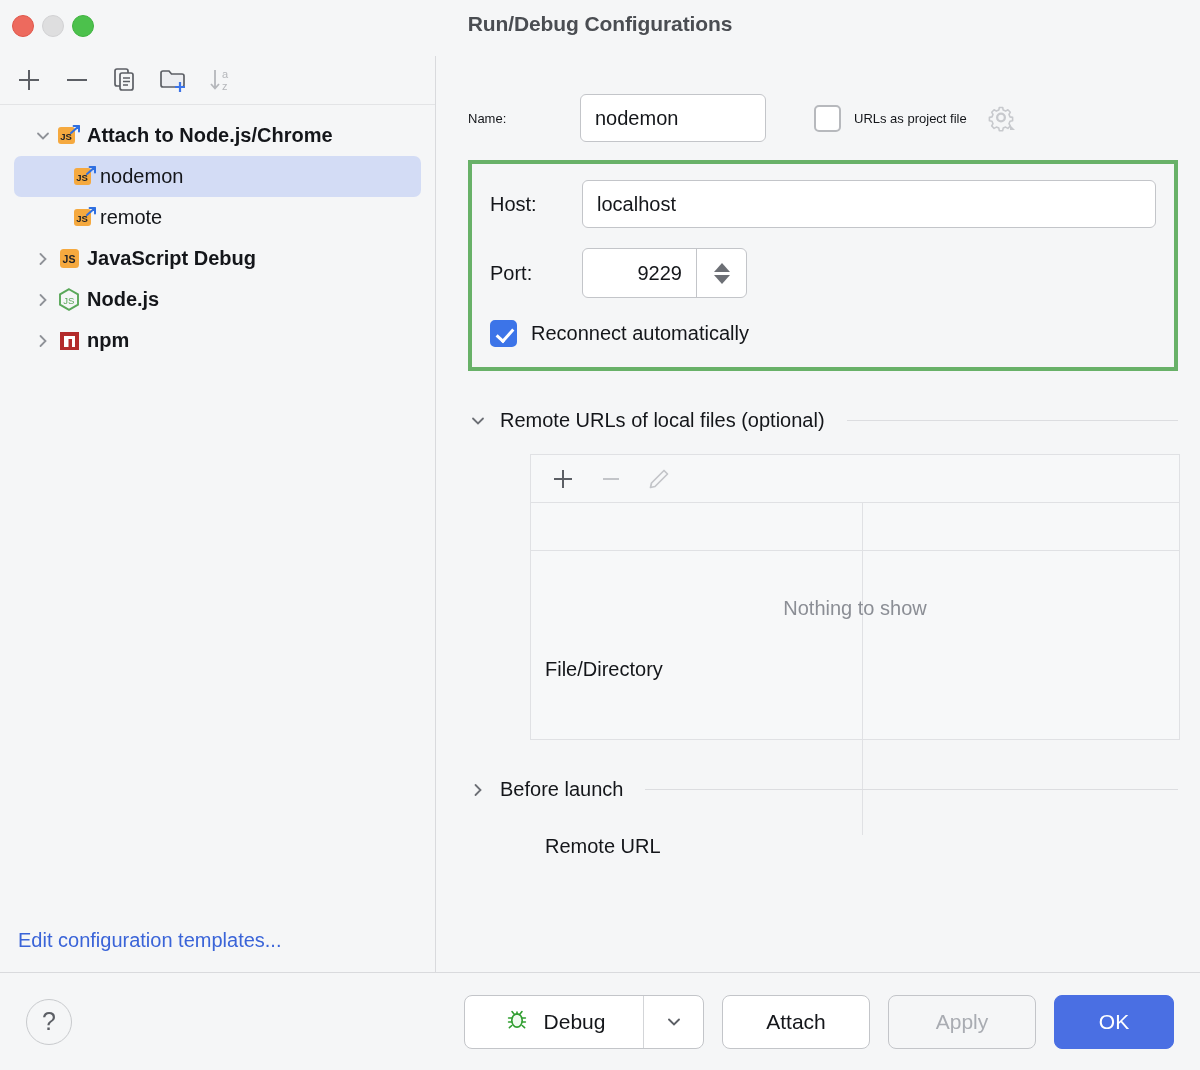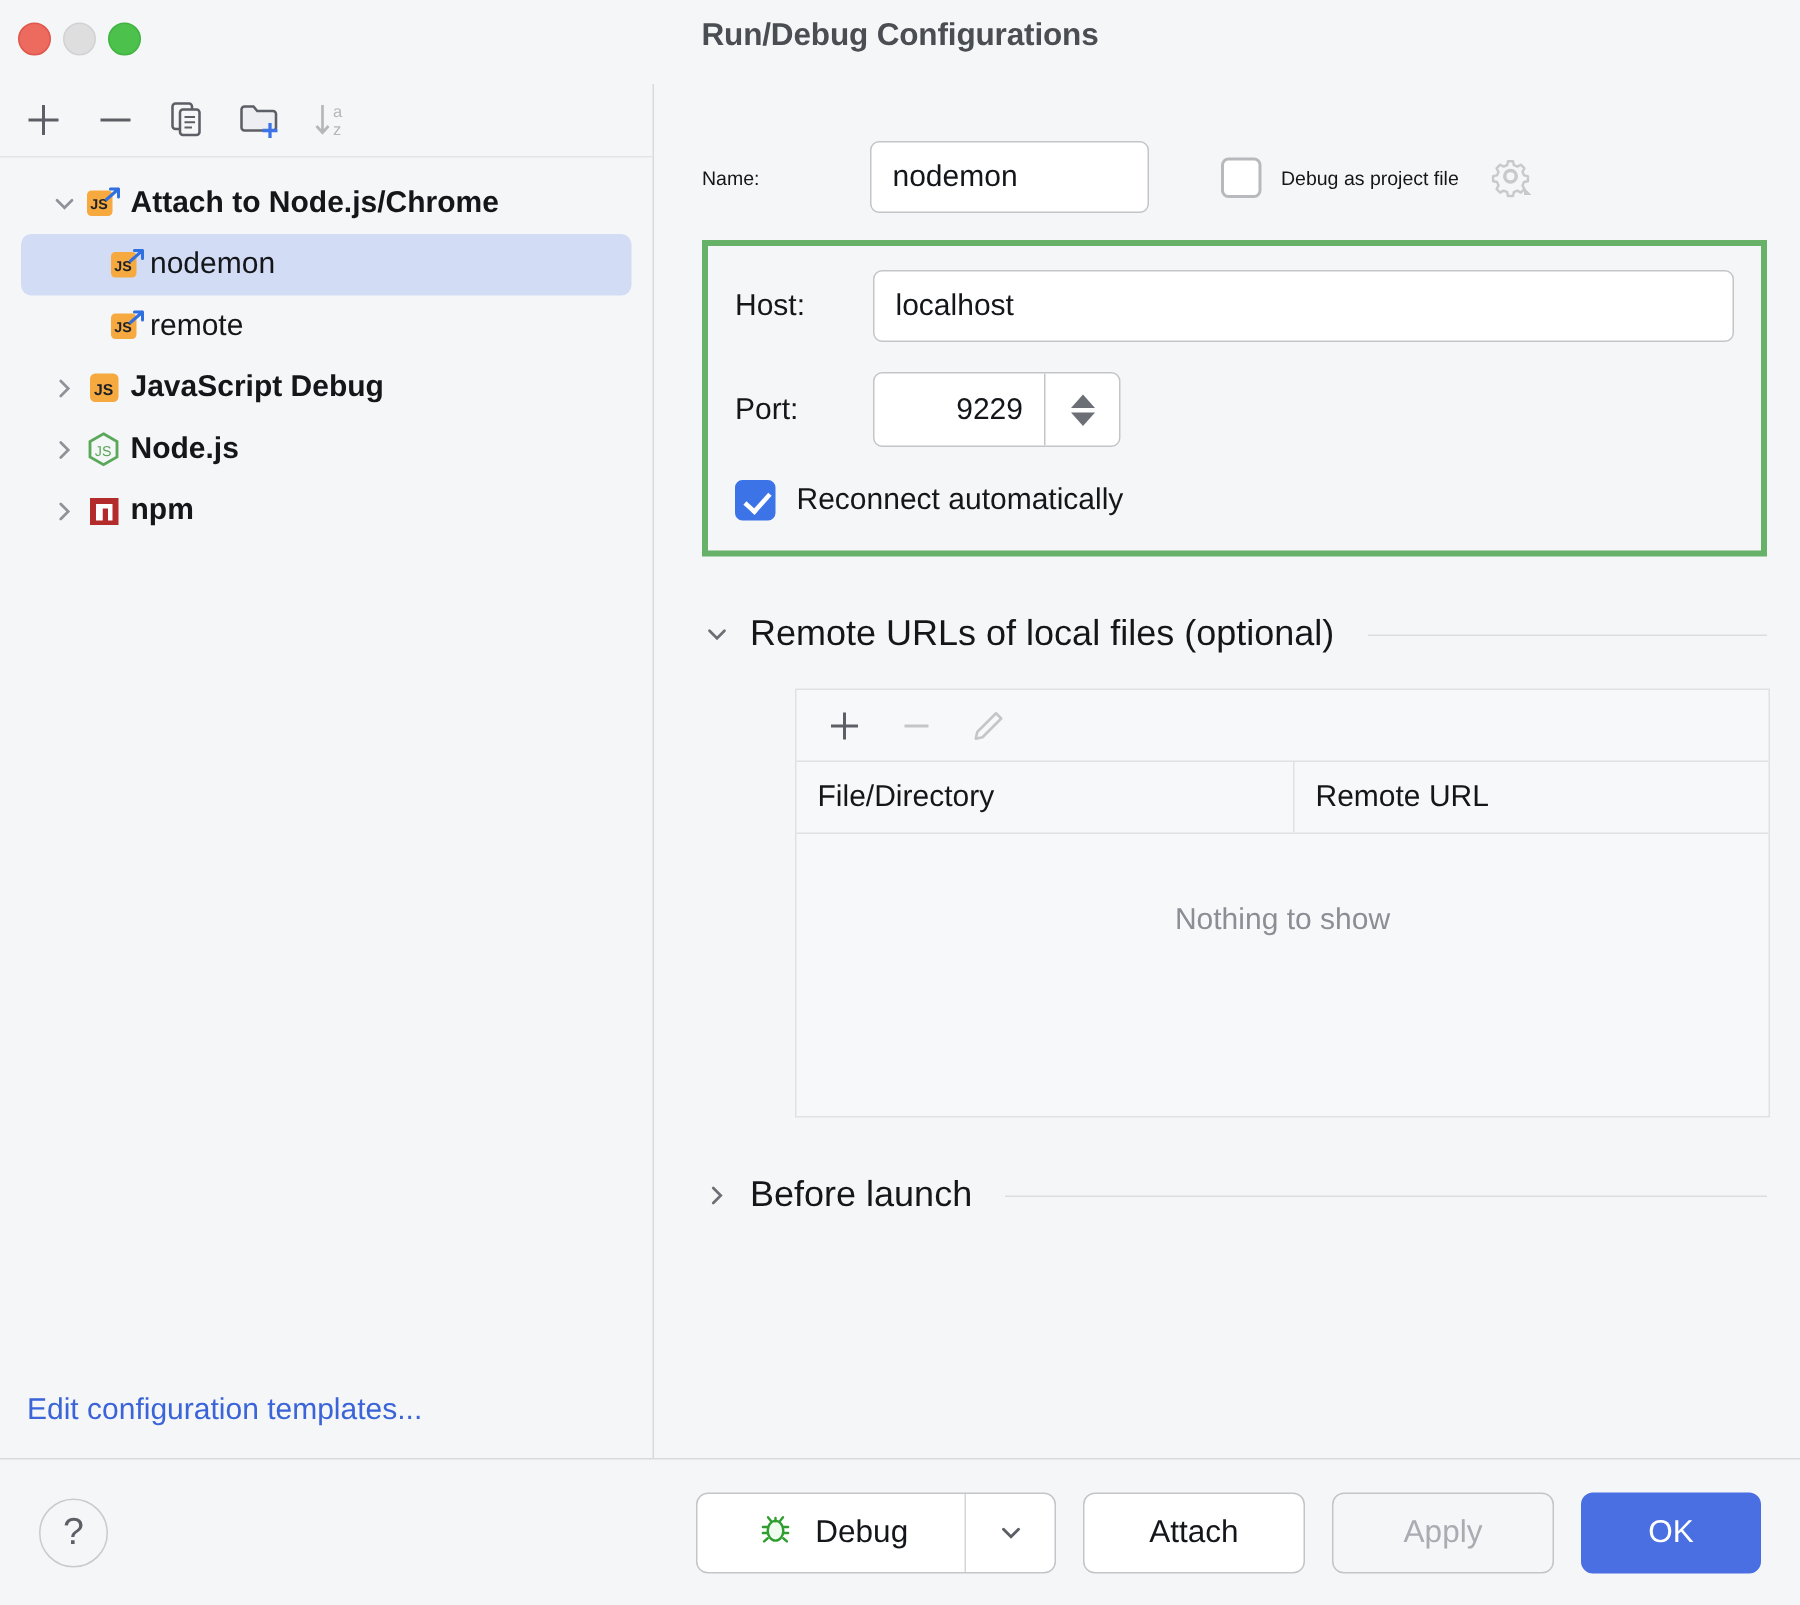--- a/index.html
+++ b/index.html
@@ -231,21 +231,21 @@
   .reconnect-row .lbl { font-size: 20px; }
 
   
   .section-head {
     display: flex;
     align-items: center;
     gap: 12px;
     margin-top: 38px;
   }
   .sec-arrow { color: #6c6f75; display: flex; align-items: center; }
-  .sec-title { font-size: 24px; color: #14161a; white-space: nowrap; }
+  .sec-title { font-size: 20px; color: #14161a; white-space: nowrap; }
   .sec-rule { flex: 1 1 auto; height: 1px; background: #dcdde0; margin-left: 10px; }
 
   .table-wrap {
     margin: 22px 0 0 62px;
     border: 1px solid #e0e1e4;
     background: #f7f8f9;
     width: 650px;
   }
   .table-toolbar {
     height: 48px;
@@ -253,20 +253,21 @@
     align-items: center;
     gap: 16px;
     padding-left: 16px;
     border-bottom: 1px solid #e0e1e4;
   }
   .tt-btn { width: 32px; height: 32px; display: flex; align-items: center; justify-content: center; }
   .table-header {
     display: flex;
     height: 48px;
     border-bottom: 1px solid #e0e1e4;
+    flex-direction: column;
   }
   .th {
     font-size: 20px;
     color: #14161a;
     display: flex;
     align-items: center;
     padding-left: 14px;
   }
   .th.col1 { width: 332px; flex: 0 0 332px; border-right: 1px solid #e0e1e4; }
   .th.col2 { flex: 1 1 auto; }
@@ -483,21 +484,21 @@
     </div>
 
     <div class="right">
 
       <div class="name-row">
         <div class="lbl name-label">Name:</div>
         <div class="txtbox name-input">nodemon</div>
 
         <div class="store-wrap">
           <div class="checkbox"></div>
-          <div class="lbl">Debug as project file</div>
+          <div class="lbl">URLs as project file</div>
           <div class="gear-icon">
             <svg width="30" height="30" viewBox="0 0 30 30">
               <path d="M15 9.5 a5 5 0 1 0 0 10 a5 5 0 1 0 0-10 Z M15 11.8 a2.7 2.7 0 1 1 0 5.4 a2.7 2.7 0 1 1 0-5.4 Z" fill="#c7c9cd"></path>
               <path d="M13.3 4.5 h3.4 l.5 2.6 2.4 1 2.3-1.3 2.4 2.4 -1.3 2.3 1 2.4 2.6 .5 v3.4 l-2.6 .5 -1 2.4 1.3 2.3 -2.4 2.4 -2.3-1.3 -2.4 1 -.5 2.6 h-3.4 l-.5-2.6 -2.4-1 -2.3 1.3 -2.4-2.4 1.3-2.3 -1-2.4 -2.6-.5 v-3.4 l2.6-.5 1-2.4 -1.3-2.3 2.4-2.4 2.3 1.3 2.4-1 Z" fill="none" stroke="#c7c9cd" stroke-width="1.6" stroke-linejoin="round"></path>
               <path d="M24 22 L29 27 H24 Z" fill="#c7c9cd"></path>
             </svg>
           </div>
         </div>
       </div>
 

